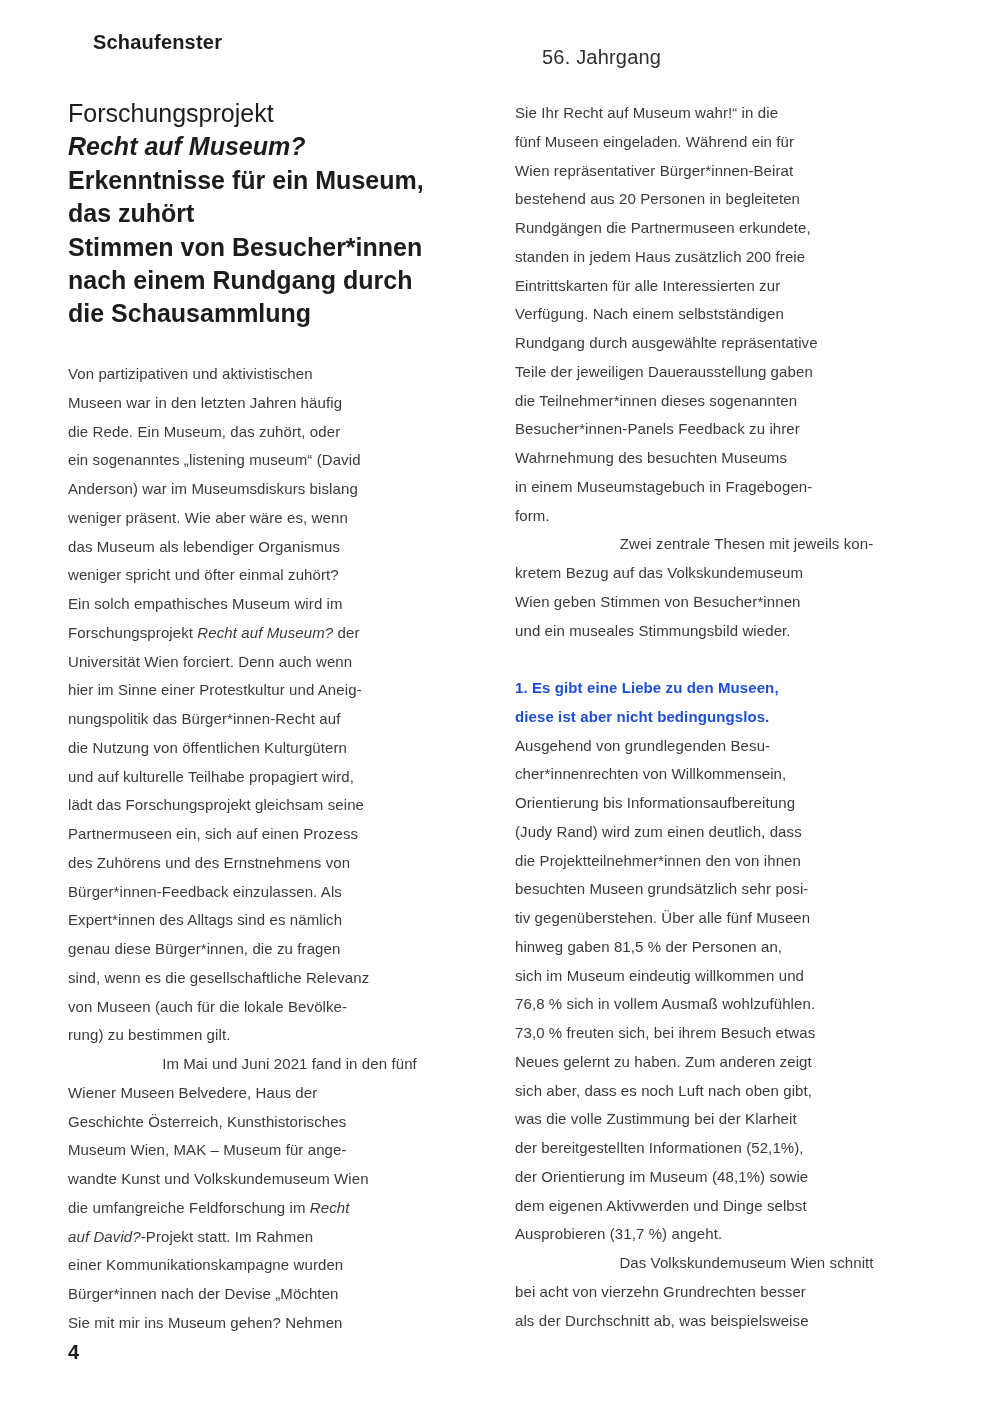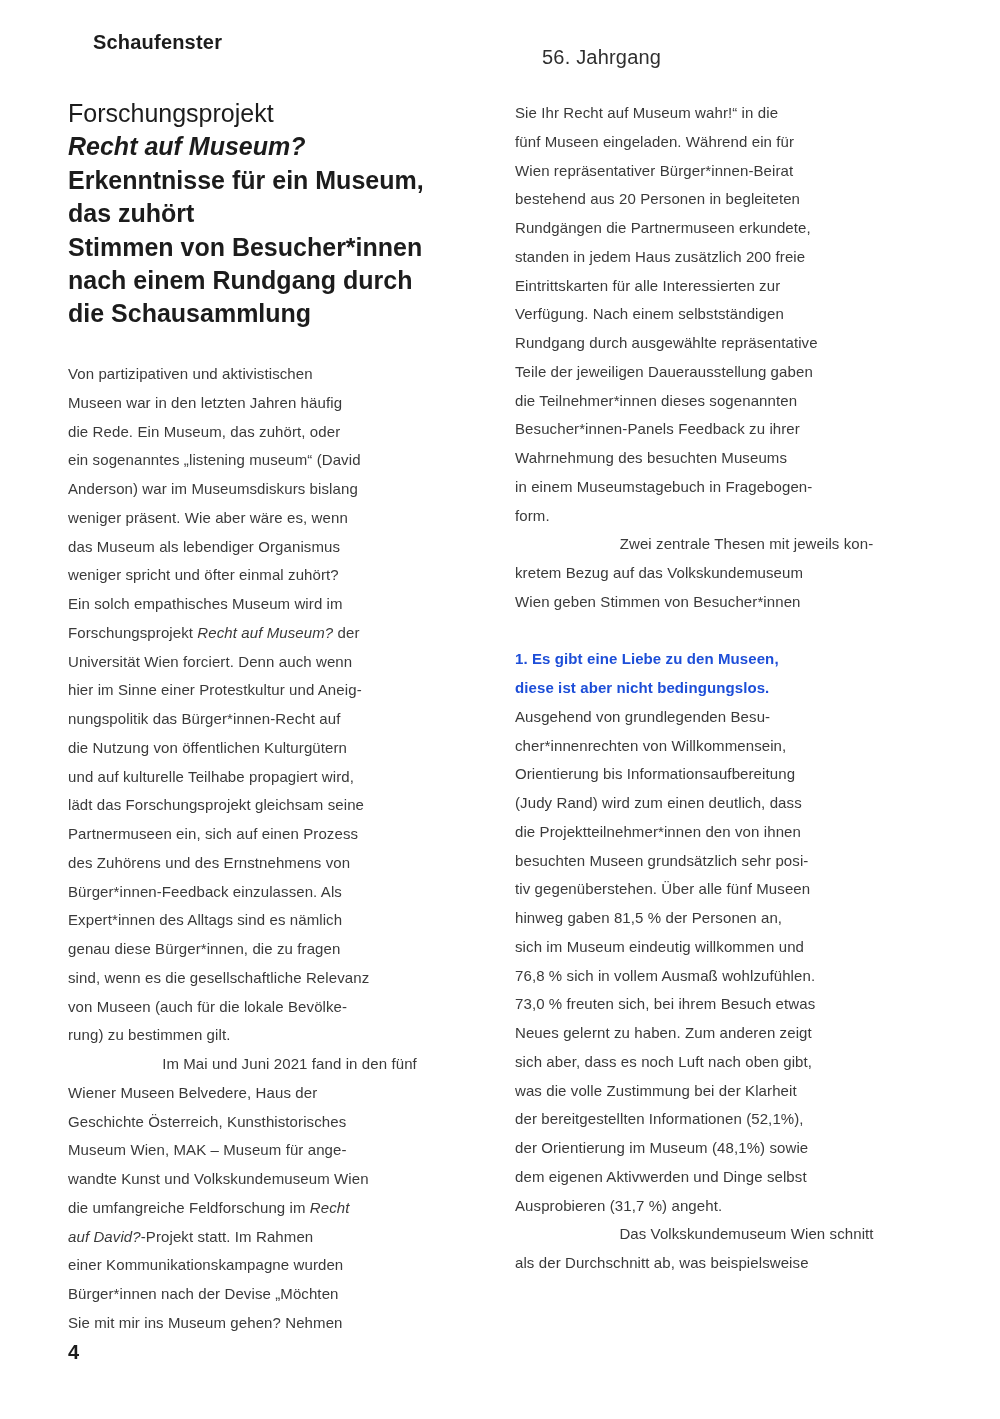--- a/index.html
+++ b/index.html
@@ -117,20 +117,21 @@
       <div class="line"><span>Rundgang durch ausgewählte repräsentative</span></div>
       <div class="line"><span>Teile der jeweiligen Dauerausstellung gaben</span></div>
       <div class="line"><span>die Teilnehmer*innen dieses sogenannten</span></div>
       <div class="line"><span>Besucher*innen-Panels Feedback zu ihrer</span></div>
       <div class="line"><span>Wahrnehmung des besuchten Museums</span></div>
       <div class="line"><span>in einem Museumstagebuch in Fragebogen-</span></div>
       <div class="line"><span>form.</span></div>
       <div class="line indent"><span>Zwei zentrale Thesen mit jeweils kon-</span></div>
       <div class="line"><span>kretem Bezug auf das Volkskundemuseum</span></div>
       <div class="line"><span>Wien geben Stimmen von Besucher*innen</span></div>
+      <div class="line"><span>und ein museales Stimmungsbild wieder.</span></div>
       <div class="line">&nbsp;</div>
       <div class="line bold"><span>1. Es gibt eine Liebe zu den Museen,</span></div>
       <div class="line bold"><span>diese ist aber nicht bedingungslos.</span></div>
       <div class="line"><span>Ausgehend von grundlegenden Besu-</span></div>
       <div class="line"><span>cher*innenrechten von Willkommensein,</span></div>
       <div class="line"><span>Orientierung bis Informationsaufbereitung</span></div>
       <div class="line"><span>(Judy Rand) wird zum einen deutlich, dass</span></div>
       <div class="line"><span>die Projektteilnehmer*innen den von ihnen</span></div>
       <div class="line"><span>besuchten Museen grundsätzlich sehr posi-</span></div>
       <div class="line"><span>tiv gegenüberstehen. Über alle fünf Museen</span></div>
@@ -139,18 +140,19 @@
       <div class="line"><span>76,8 % sich in vollem Ausmaß wohlzufühlen.</span></div>
       <div class="line"><span>73,0 % freuten sich, bei ihrem Besuch etwas</span></div>
       <div class="line"><span>Neues gelernt zu haben. Zum anderen zeigt</span></div>
       <div class="line"><span>sich aber, dass es noch Luft nach oben gibt,</span></div>
       <div class="line"><span>was die volle Zustimmung bei der Klarheit</span></div>
       <div class="line"><span>der bereitgestellten Informationen (52,1%),</span></div>
       <div class="line"><span>der Orientierung im Museum (48,1%) sowie</span></div>
       <div class="line"><span>dem eigenen Aktivwerden und Dinge selbst</span></div>
       <div class="line"><span>Ausprobieren (31,7 %) angeht.</span></div>
       <div class="line indent"><span>Das Volkskundemuseum Wien schnitt</span></div>
+      <div class="line"><span>bei acht von vierzehn Grundrechten besser</span></div>
       <div class="line"><span>als der Durchschnitt ab, was beispielsweise</span></div>
     </div>
 
   <div class="page-number">4</div>
 
 </div>
 
 </body></html>

